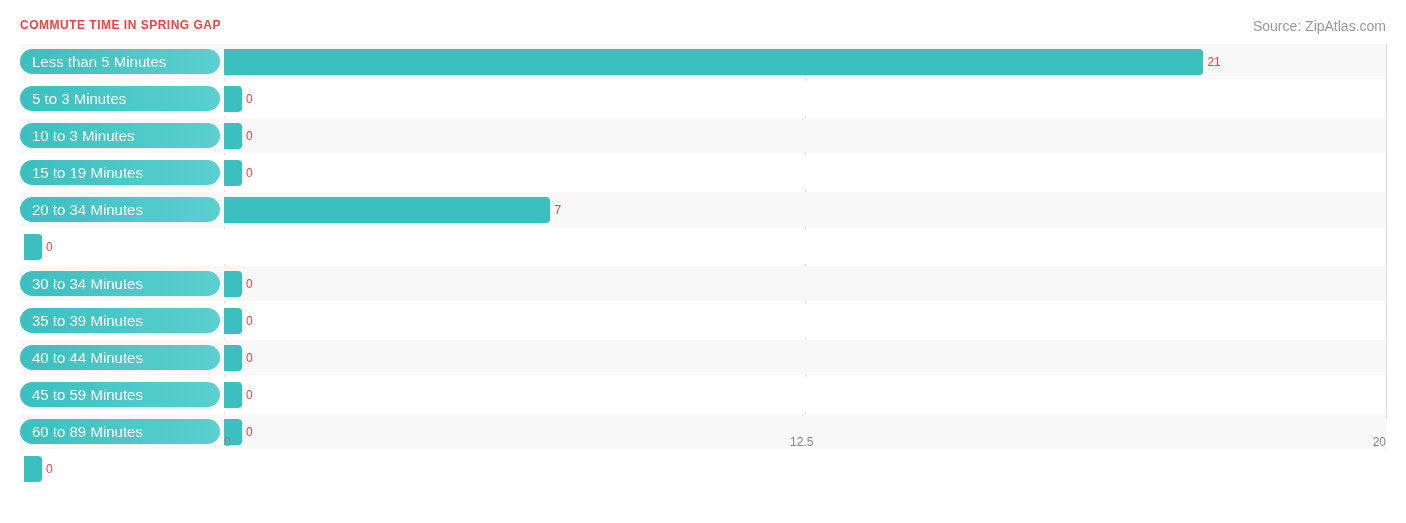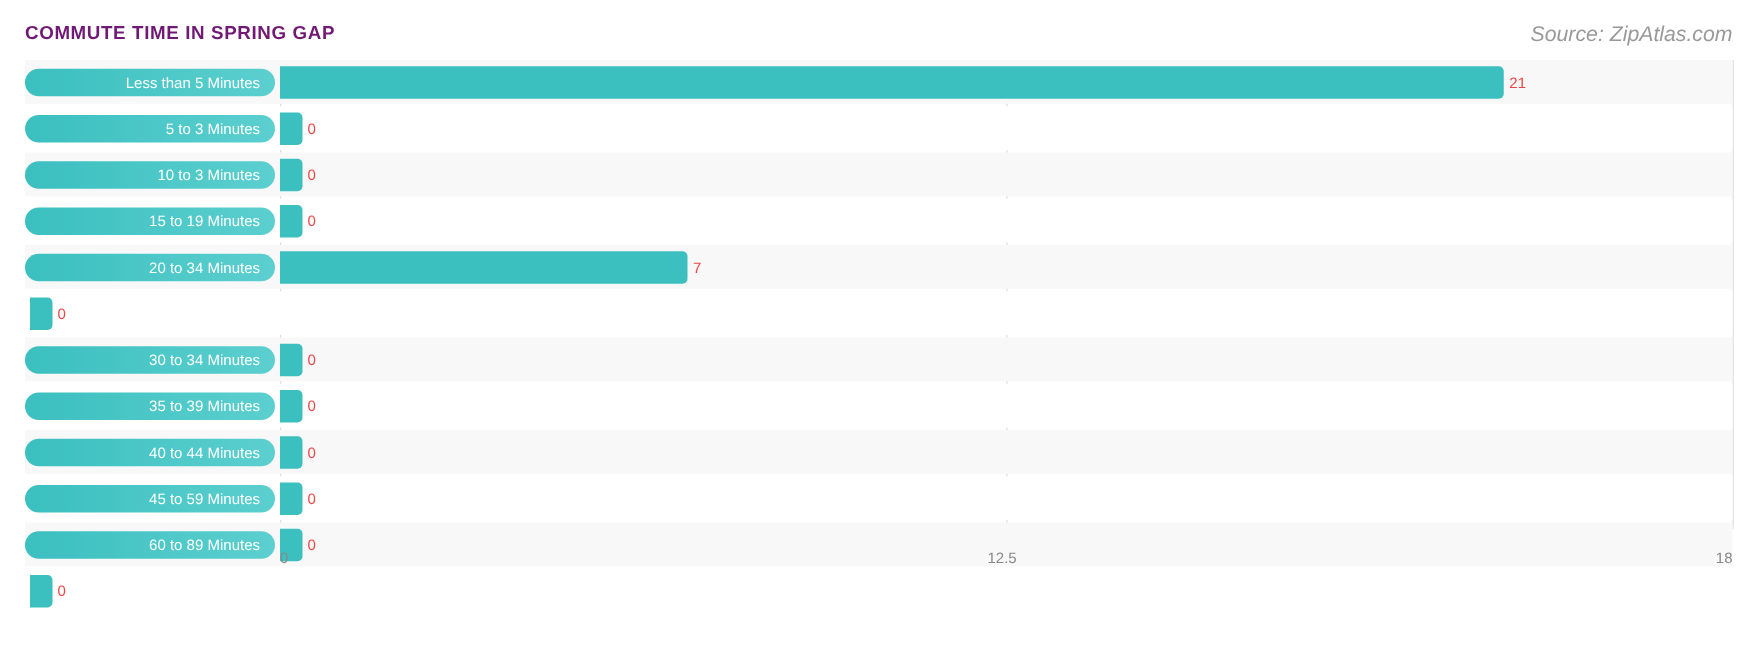--- a/index.html
+++ b/index.html
@@ -16,30 +16,29 @@
       padding: 18px 20px 50px 20px;
       position: relative;
     }
     .chart-header {
       display: flex;
       justify-content: space-between;
       align-items: flex-start;
       margin-bottom: 10px;
     }
     .chart-title {
-      font-size: 15px;
+      font-size: 12px;
       font-weight: bold;
-      color: #701a75;
+      color: #ef4444;
       letter-spacing: 0.5px;
       text-transform: uppercase;
     }
     .chart-source {
-      font-size: 17px;
+      font-size: 14px;
       color: #999;
-      font-style: italic;
     }
     .chart-area {
       position: relative;
       width: 100%;
       height: calc(100% - 50px);
     }
     .bars-section {
       position: absolute;
       left: 0;
       top: 0;
@@ -55,26 +54,26 @@
     }
     .bar-row:nth-child(odd) {
       background: #f8f8f8;
     }
     .bar-row:nth-child(even) {
       background: #fff;
     }
     .bar-label {
       width: 200px;
       min-width: 200px;
-      font-size: 12px;
+      font-size: 15px;
       color: #fff;
       background: linear-gradient(to right, #3bbfbf, #5ccfcf);
       border-radius: 14px;
       padding: 4px 12px;
-      text-align: right;
+      text-align: left;
       white-space: nowrap;
       z-index: 2;
       position: relative;
     }
     .bar-track {
       flex: 1;
       height: 100%;
       position: relative;
       display: flex;
       align-items: center;
@@ -225,16 +224,16 @@
           <div class="bar-track">
             <div class="bar-fill bar-fill-teal" style="width: 18px;"></div>
             <span class="bar-value" style="left: 26px;">0</span>
           </div>
         </div>
       </div>
 
     <div class="x-axis" id="x-axis">
         <span class="x-label">0</span>
         <span class="x-label">12.5</span>
-        <span class="x-label">18</span>
+        <span class="x-label">20</span>
       </div>
   </div>
 </div>
 
 </body></html>

